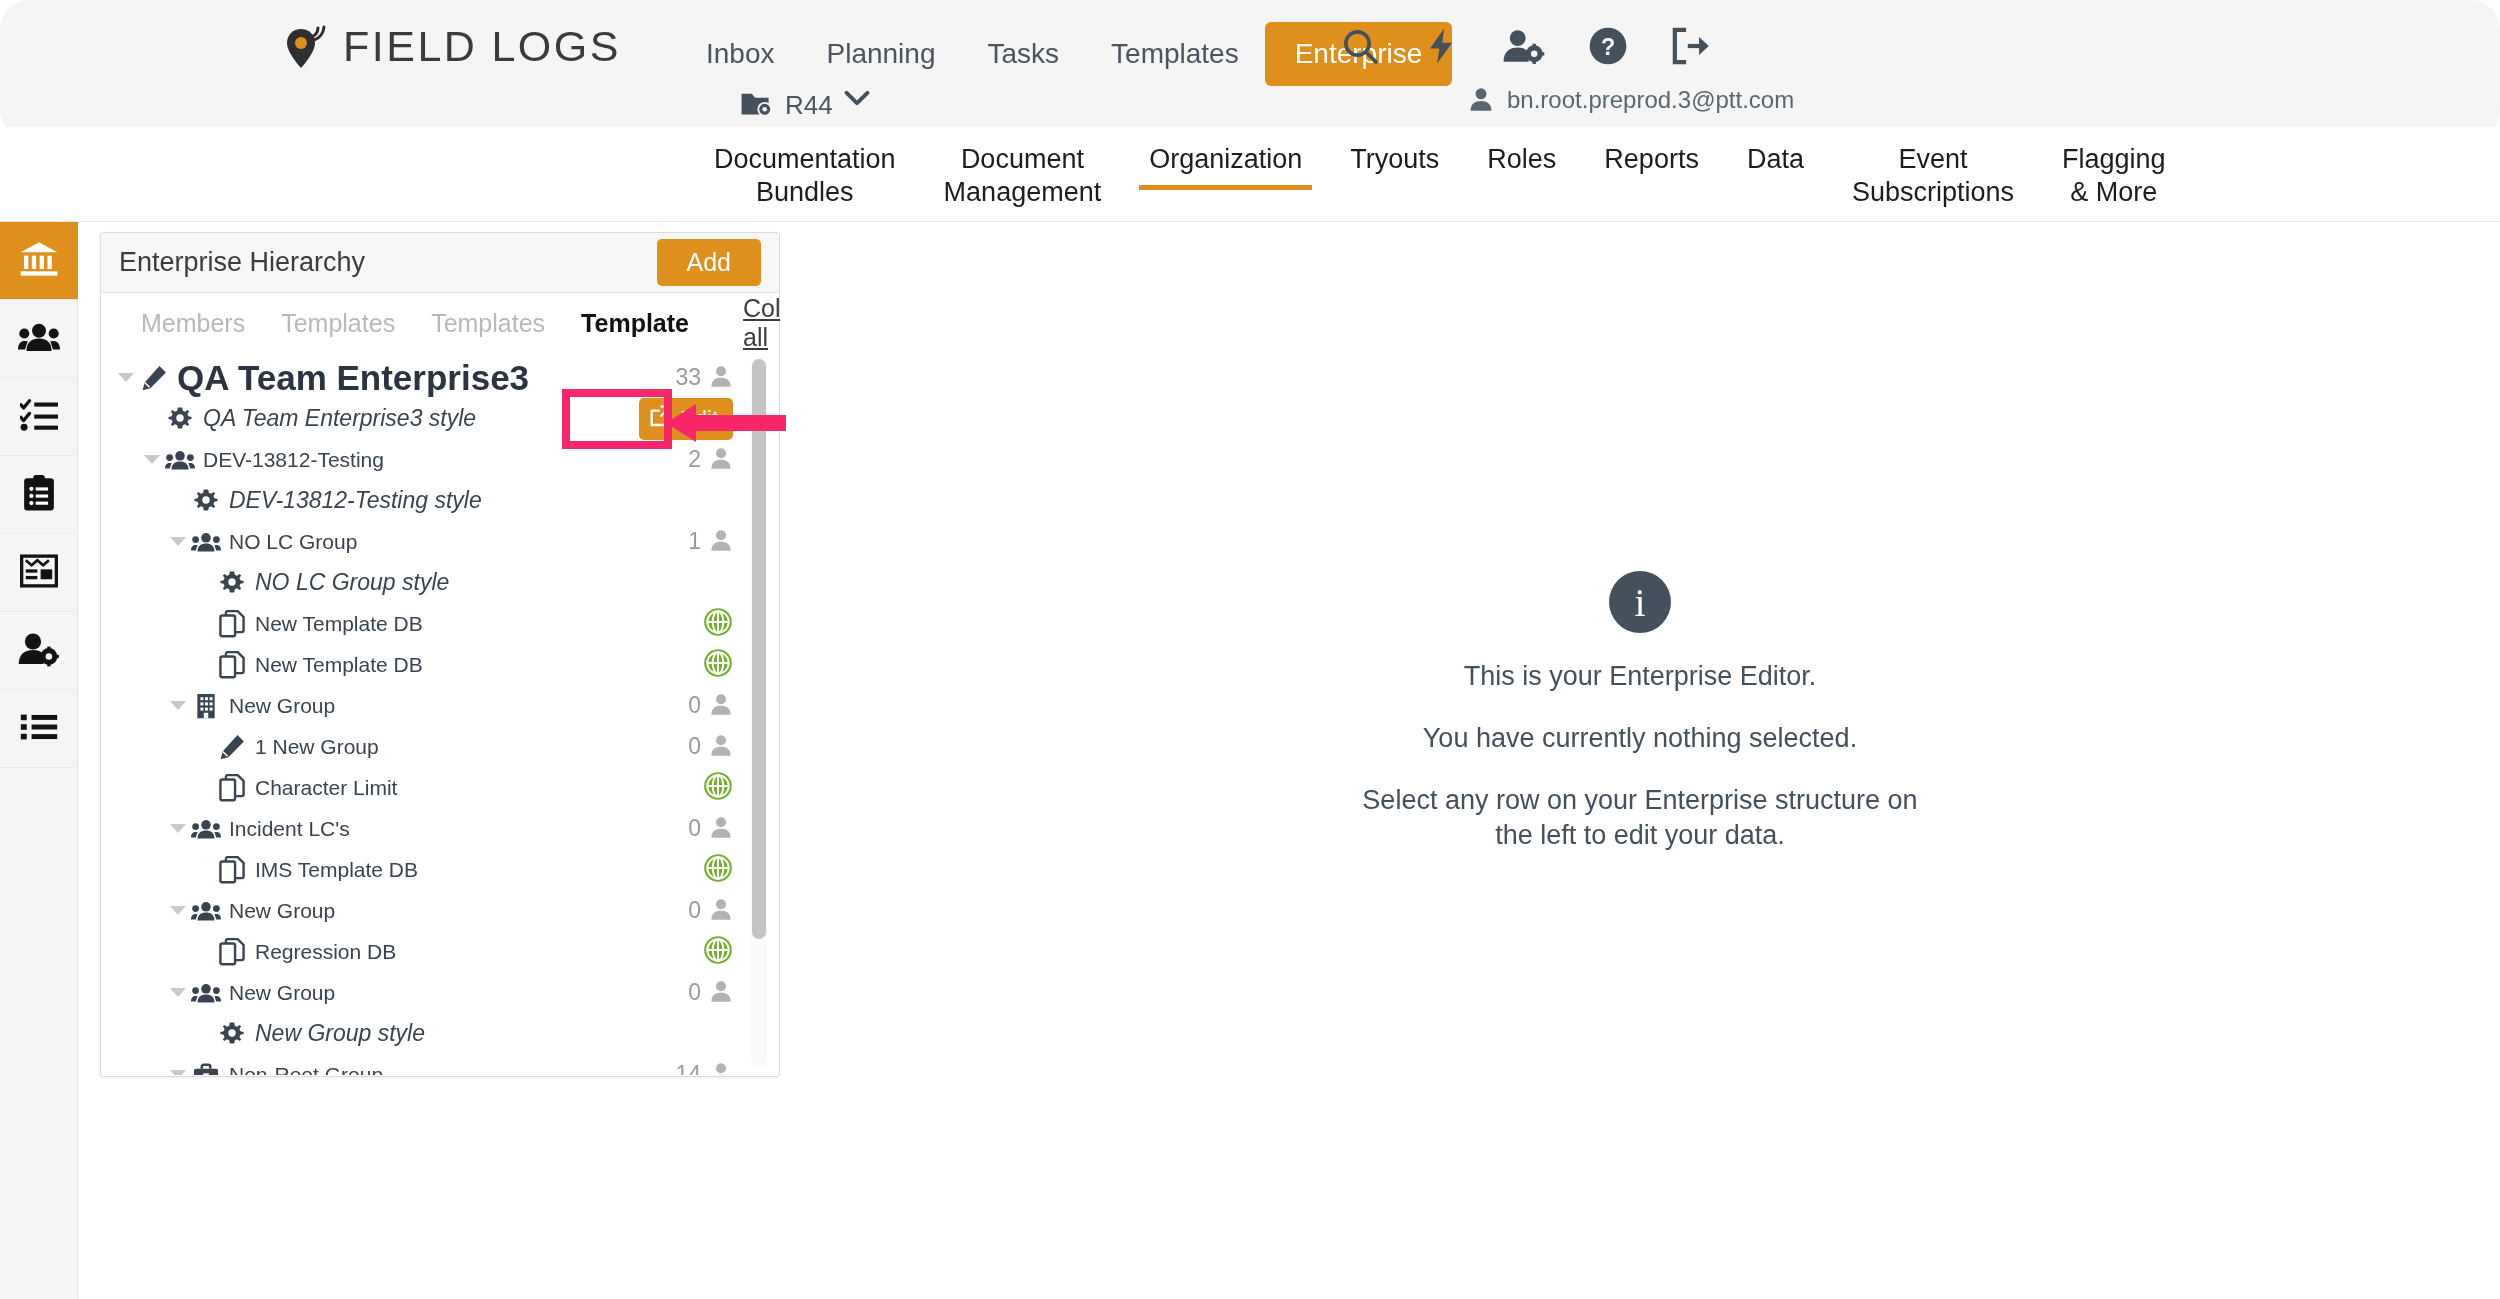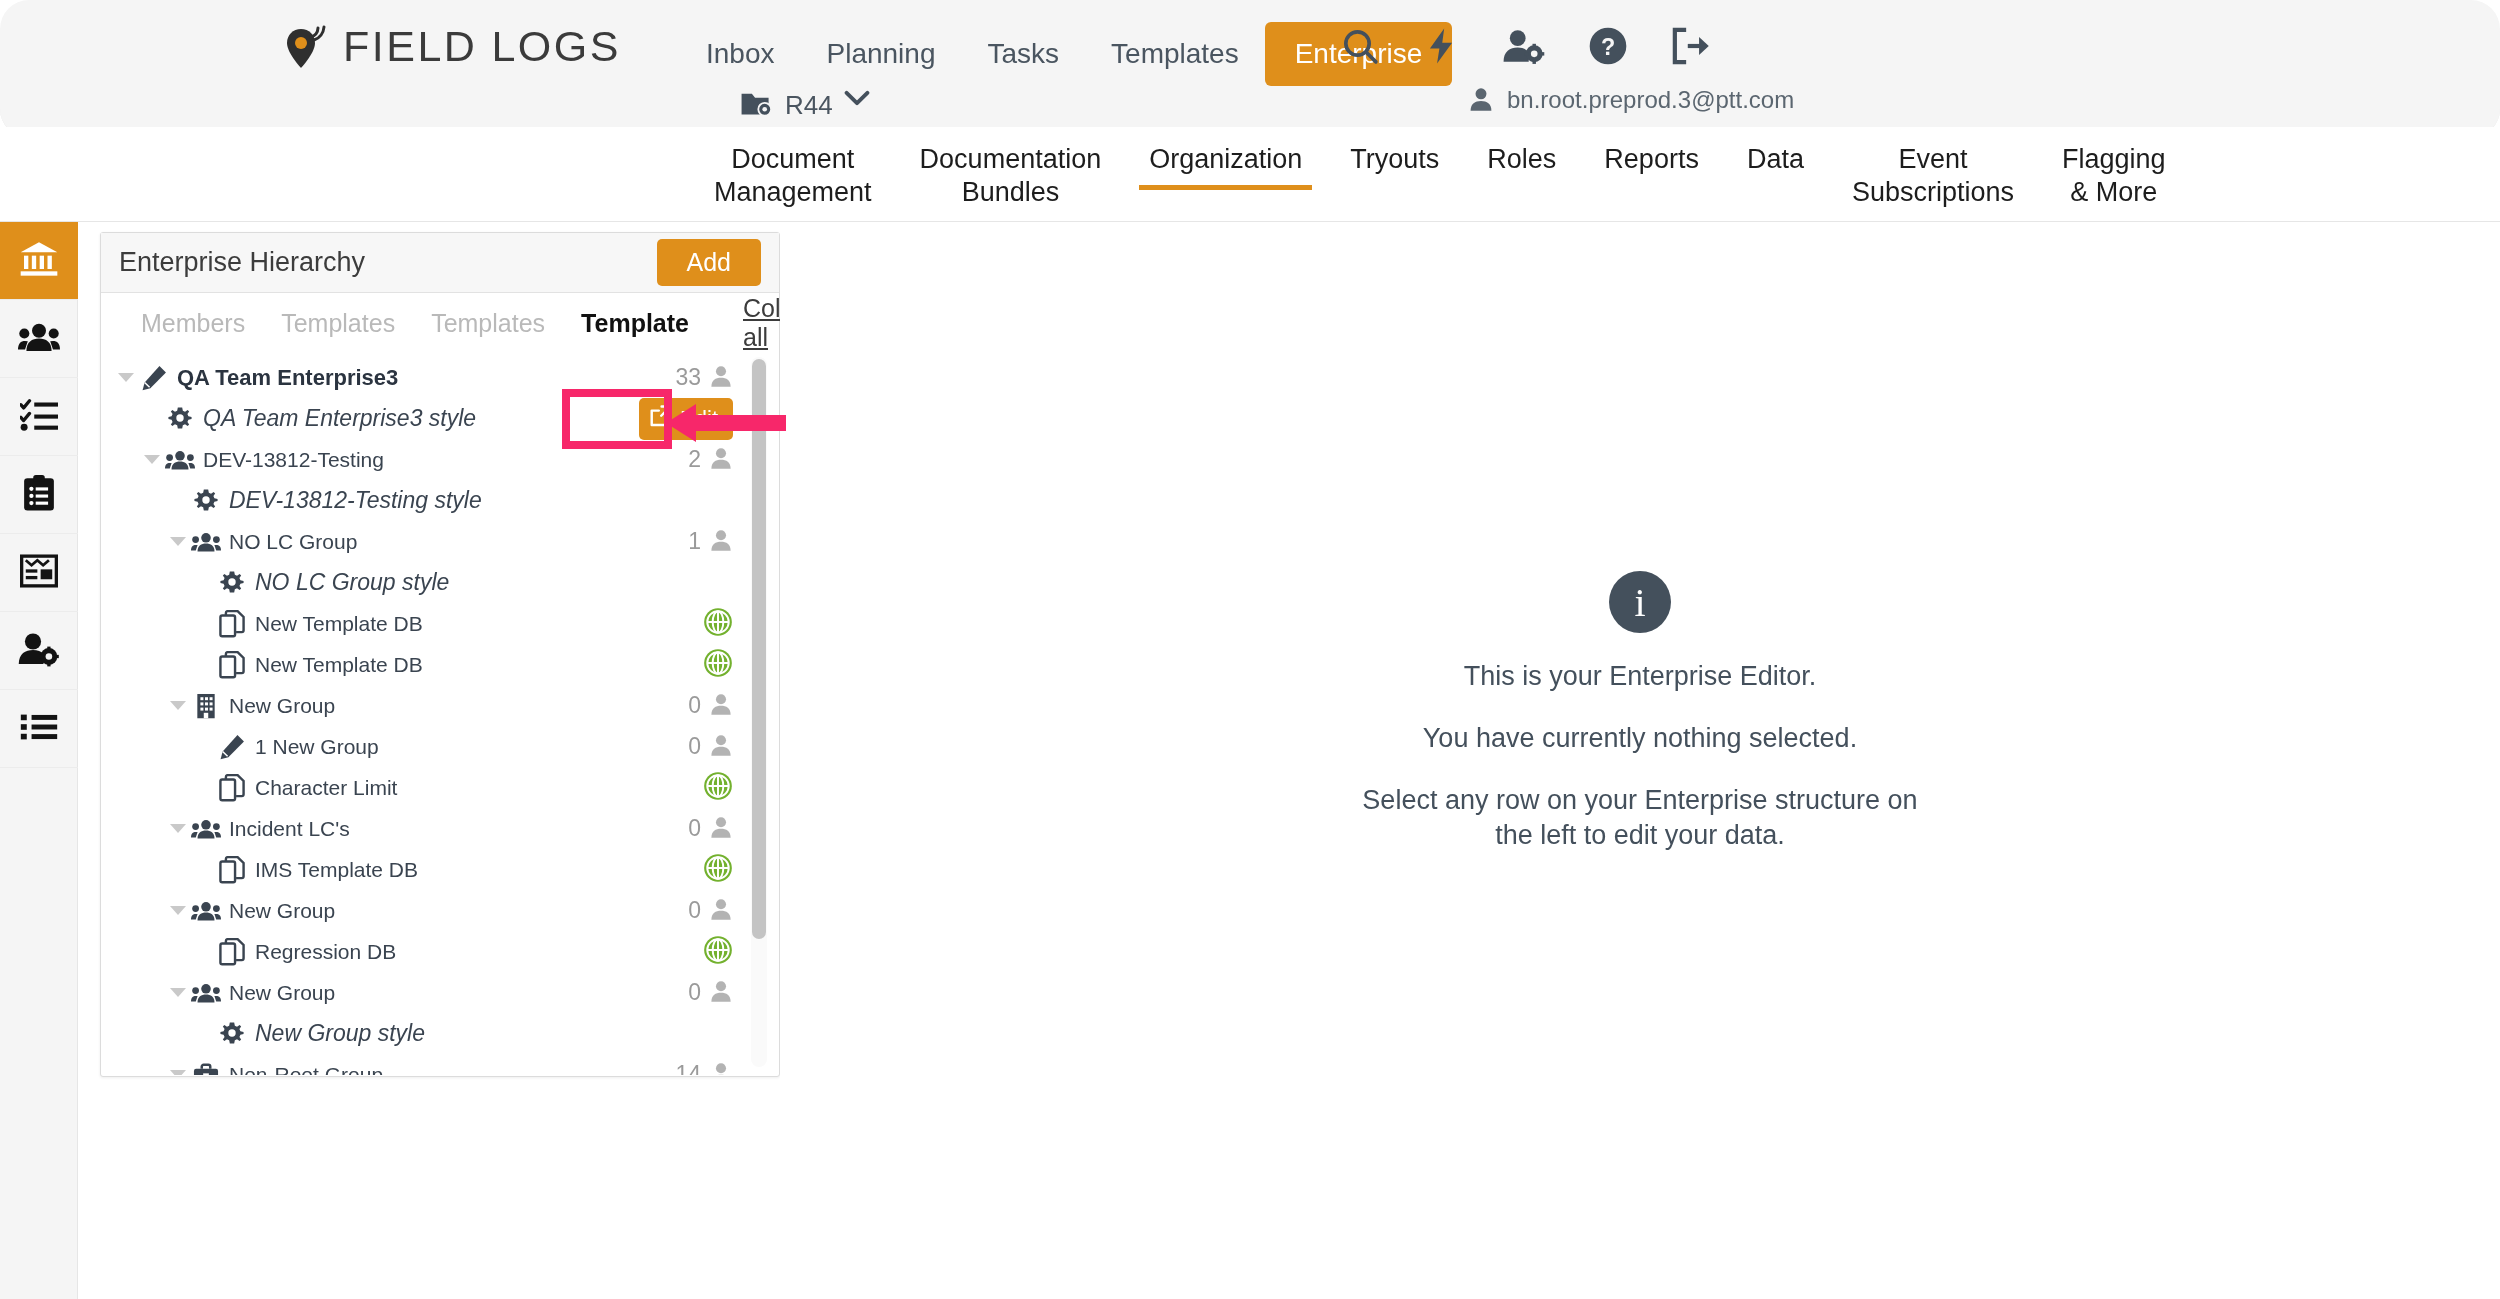--- a/index.html
+++ b/index.html
@@ -131,21 +131,21 @@
   .caret i {
     display: block; width: 0; height: 0;
     border-left: 8px solid transparent; border-right: 8px solid transparent;
     border-top: 9px solid #c9c9c9;
   }
   .ticon {
     width: 34px; flex: 0 0 34px; display: flex;
     align-items: center; justify-content: center; margin-right: 6px;
   }
   .tlabel { font-size: 21px; color: #3a4450; white-space: nowrap; }
-  .trow.lvl-root .tlabel { font-weight: bold; color: #2b3440; font-size: 22px; }
+  .trow.lvl-root .tlabel { font-weight: bold; color: #2b3440; font-size: 35px; }
   .trow.style-row .tlabel { font-style: italic; color: #3a4450; font-size: 23px; }
   .tright {
     position: absolute; right: 46px; top: 0; height: 41px;
     display: flex; align-items: center; gap: 8px;
   }
   .tcount { font-size: 23px; color: #9a9a9a; }
   .edit-btn {
     background: #df8f1b; color: #fff; font-size: 22px;
     padding: 7px 15px 7px 11px; border-radius: 5px; cursor: pointer;
     display: flex; align-items: center; gap: 8px; border: none;
@@ -276,26 +276,26 @@
         <circle cx="10" cy="6" r="4.2" fill="#5b6670"></circle>
         <path d="M2 19 C2 13.5 5.5 11.5 10 11.5 C14.5 11.5 18 13.5 18 19 Z" fill="#5b6670"></path>
       </svg>
     </span>
     <span class="user-label">bn.root.preprod.3@ptt.com</span>
   </div>
 </div>
 
 <div class="sub-nav">
   <div class="sub-item">
+    <span>Documentation</span>
+    <span class="l2">Bundles</span>
+  </div>
+  <div class="sub-item">
     <span>Document</span>
     <span class="l2">Management</span>
-  </div>
-  <div class="sub-item">
-    <span>Documentation</span>
-    <span class="l2">Bundles</span>
   </div>
   <div class="sub-item active">
     <span>Organization</span>
   </div>
   <div class="sub-item">
     <span>Tryouts</span>
   </div>
   <div class="sub-item">
     <span>Roles</span>
   </div>

